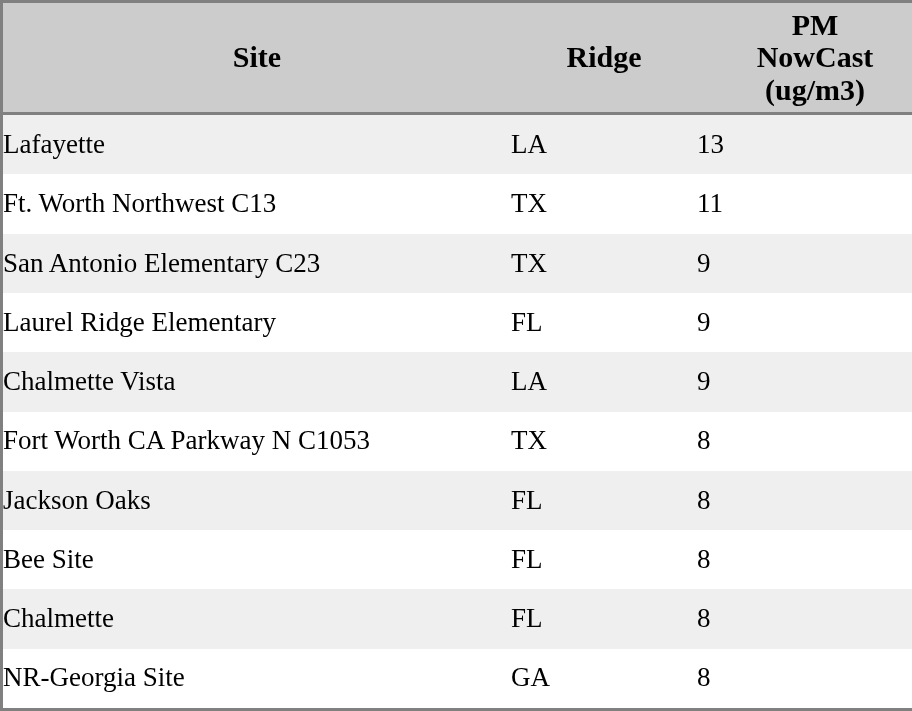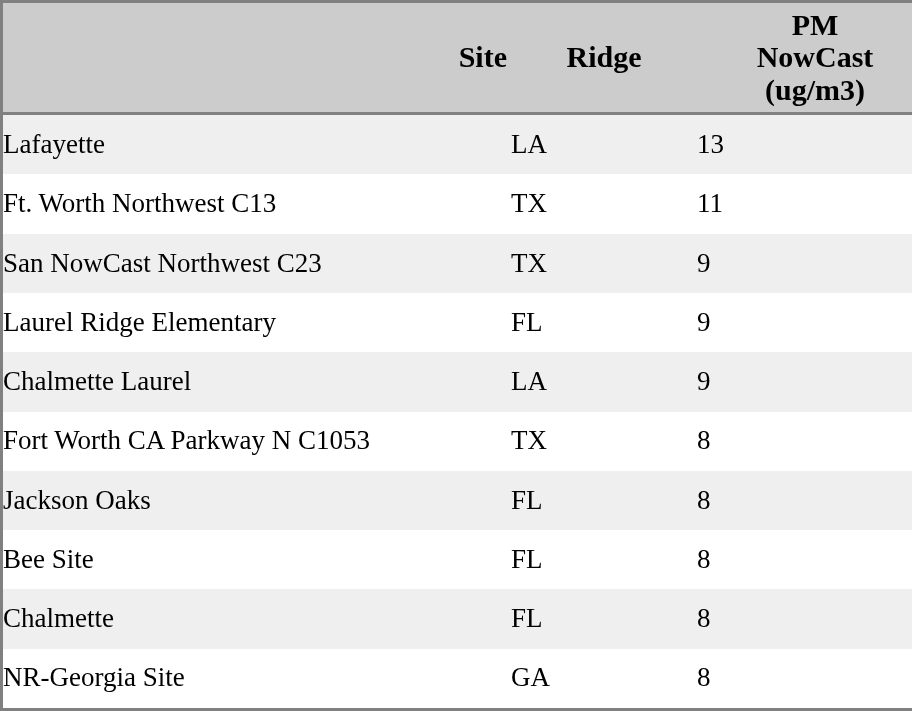--- a/index.html
+++ b/index.html
@@ -33,21 +33,21 @@
     font-family: "Liberation Serif", serif;
     font-weight: bold;
     font-size: 30px;
     color: #000000;
     text-align: center;
     vertical-align: middle;
     padding: 6px 4px;
     border-bottom: 3px solid #808080;
     line-height: 1.08;
   }
-  th.col-site   { width: 500px; text-align: right; }
+  th.col-site   { width: 500px; }
   th.col-state  { width: 178px; }
   th.col-value  { width: 228px; }
 
   tbody td {
     font-family: "Liberation Serif", serif;
     font-weight: normal;
     font-size: 27px;
     color: #000000;
     text-align: left;
     vertical-align: middle;
@@ -80,31 +80,31 @@
         <td>Lafayette</td>
         <td>LA</td>
         <td>13</td>
       </tr>
       <tr class="row-even">
         <td>Ft. Worth Northwest C13</td>
         <td>TX</td>
         <td>11</td>
       </tr>
       <tr class="row-odd">
-        <td>San NowCast Northwest C23</td>
+        <td>San Antonio Elementary C23</td>
         <td>TX</td>
         <td>9</td>
       </tr>
       <tr class="row-even">
         <td>Laurel Ridge Elementary</td>
         <td>FL</td>
         <td>9</td>
       </tr>
       <tr class="row-odd">
-        <td>Chalmette Laurel</td>
+        <td>Chalmette Vista</td>
         <td>LA</td>
         <td>9</td>
       </tr>
       <tr class="row-even">
         <td>Fort Worth CA Parkway N C1053</td>
         <td>TX</td>
         <td>8</td>
       </tr>
       <tr class="row-odd">
         <td>Jackson Oaks</td>

